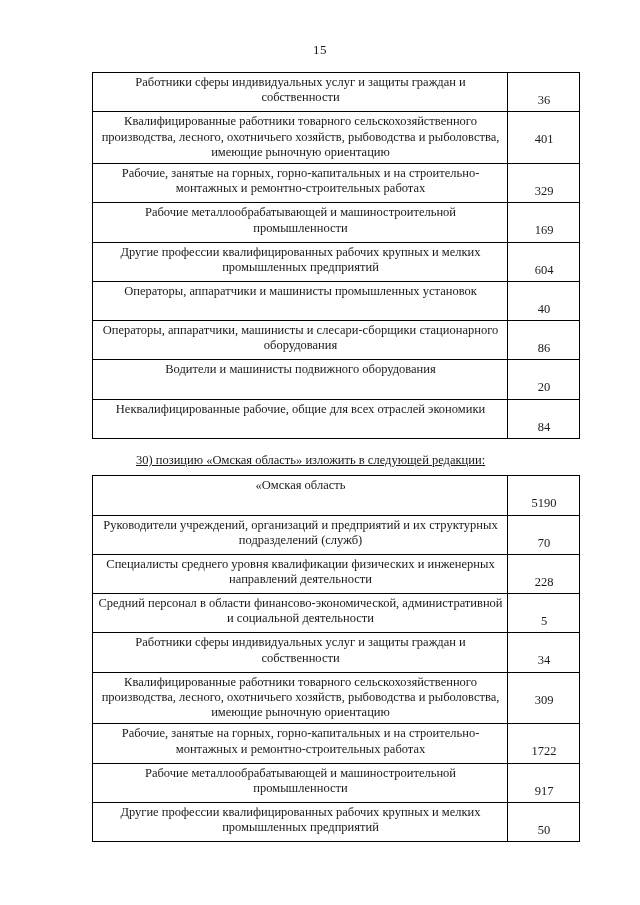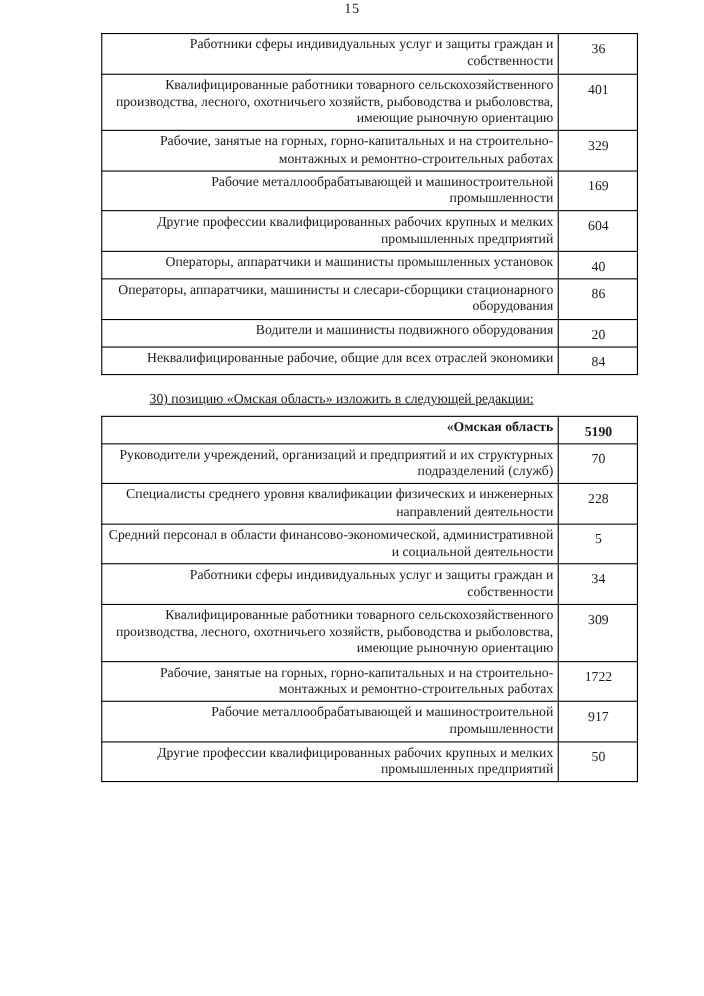--- a/index.html
+++ b/index.html
@@ -18,47 +18,48 @@
   .page {
     width: 640px;
     height: 905px;
     position: relative;
     box-sizing: border-box;
     padding: 0;
   }
   .page-number {
     text-align: center;
     font-size: 13px;
+    margin-top: 42px;
     margin-bottom: 14px;
     letter-spacing: 0.5px;
   }
   .doc-table {
     border-collapse: collapse;
     margin-left: 92px;
     width: 488px;
     table-layout: fixed;
     font-size: 12.5px;
     line-height: 1.22;
   }
   .doc-table td {
     border: 1px solid #000000;
     padding: 2px 4px 3px 5px;
     vertical-align: top;
   }
   .doc-table td.num {
     text-align: center;
     width: 62px;
     vertical-align: top;
-    padding-top: 6px;
+    padding-top: 20px;
   }
   .doc-table td.label {
-    text-align: right;
+    text-align: center;
   }
   .bold-row td {
-    font-weight: bold;
+    font-weight: normal;
     margin-left: 20px;
   }
   .para {
     margin-left: 92px;
     width: 488px;
     font-size: 12.5px;
     text-indent: 44px;
     margin-top: 14px;
     margin-bottom: 7px;
     line-height: 1.25;

